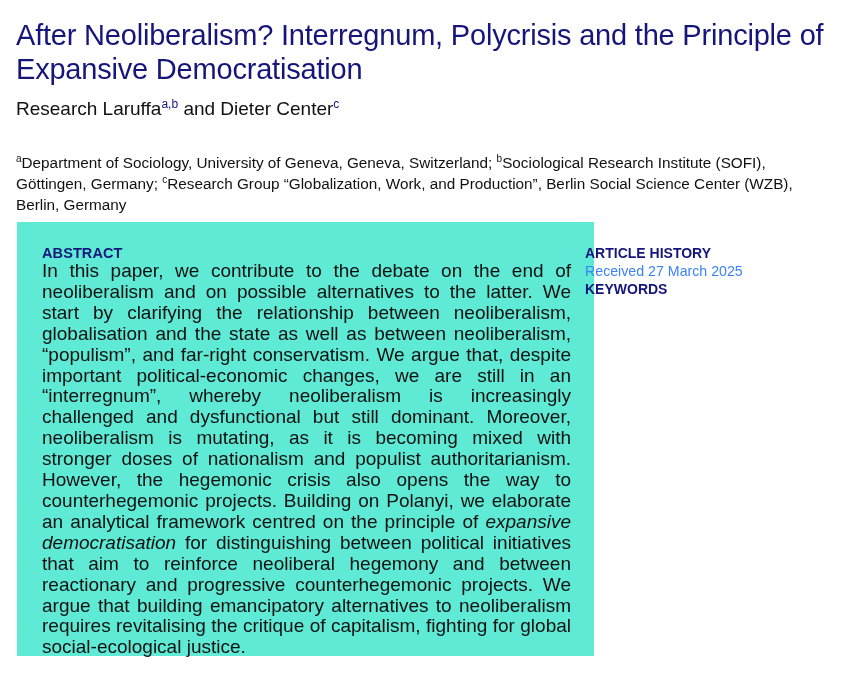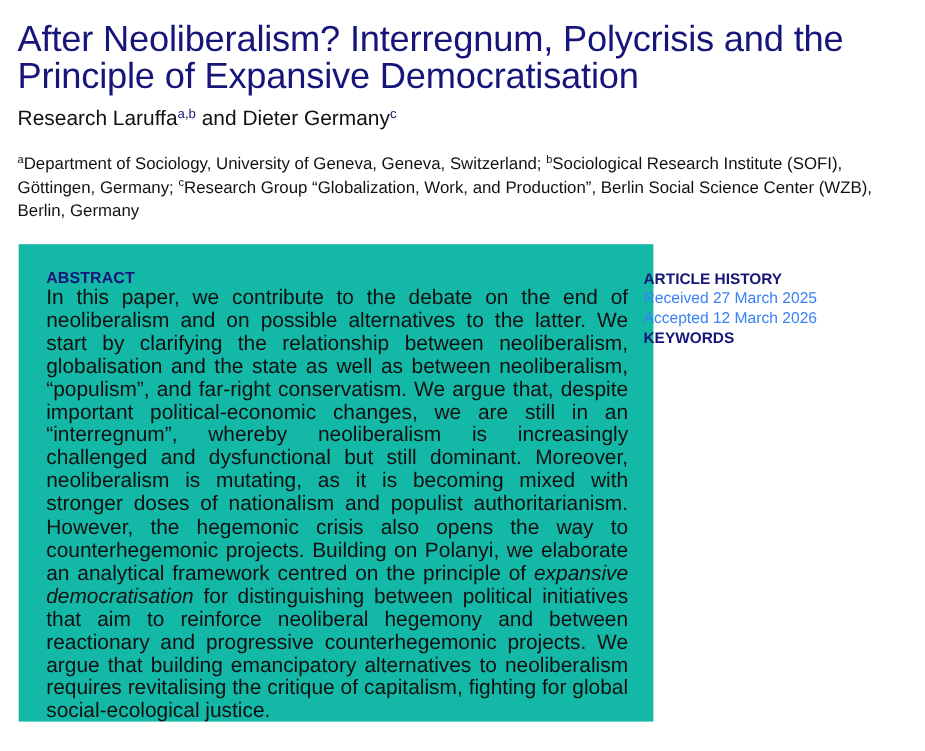--- a/index.html
+++ b/index.html
@@ -14,21 +14,21 @@
       overflow: hidden;
       font-family: "Liberation Sans", "DejaVu Sans", sans-serif;
       color: #111111;
     }
     .title {
       position: absolute;
       left: 16px;
       top: 18px;
       width: 810px;
       margin: 0;
-      font-size: 33px;
+      font-size: 29px;
       line-height: 34px;
       font-weight: normal;
       color: #15157a;
       letter-spacing: -0.2px;
       font-stretch: condensed;
     }
     .authors {
       position: absolute;
       left: 16px;
       top: 97px;
@@ -39,38 +39,38 @@
     .authors sup {
       font-size: 12px;
       color: #15157a;
       vertical-align: 7px;
       line-height: 0;
       margin-top: 18px;
     }
     .affil {
       position: absolute;
       left: 16px;
-      top: 139px;
+      top: 152px;
       width: 800px;
       font-size: 15.3px;
       line-height: 21px;
       color: #111111;
     }
     .affil sup {
       font-size: 10px;
       vertical-align: 6px;
       line-height: 0;
     }
     .abstract-box {
       position: absolute;
       left: 17px;
       top: 222px;
       width: 577px;
       height: 434px;
-      background: #14b8a6;
+      background: #5eead4;
     }
     .abstract-heading {
       position: absolute;
       left: 25px;
       top: 22px;
       font-size: 14.5px;
       font-weight: bold;
       color: #15157a;
       line-height: 18px;
       letter-spacing: 0.1px;
@@ -116,36 +116,35 @@
     }
   </style>
 </head>
 <body>
 
 <h1 class="title">After Neoliberalism? Interregnum, Polycrisis and the Principle of Expansive Democratisation</h1>
 
 <div class="authors">
   <span>Research Laruffa</span><sup>a,b</sup>
   <span>and</span>
-  <span>Dieter Germany</span><sup>c</sup>
+  <span>Dieter Center</span><sup>c</sup>
 </div>
 
 <div class="affil">
   <sup>a</sup><span>Department of Sociology, University of Geneva, Geneva, Switzerland;</span>
   <sup>b</sup><span>Sociological Research Institute (SOFI), Göttingen, Germany;</span>
   <sup>c</sup><span>Research Group “Globalization, Work, and Production”, Berlin Social Science Center (WZB), Berlin, Germany</span>
 </div>
 
 <div class="abstract-box">
   <div class="abstract-heading">ABSTRACT</div>
   <p class="abstract-text"><span>In this paper, we contribute to the debate on the end of neoliberalism and on possible alternatives to the latter. We start by clarifying the relationship between neoliberalism, globalisation and the state as well as between neoliberalism, “populism”, and far-right conservatism. We argue that, despite important political-economic changes, we are still in an “interregnum”, whereby neoliberalism is increasingly challenged and dysfunctional but still dominant. Moreover, neoliberalism is mutating, as it is becoming mixed with stronger doses of nationalism and populist authoritarianism. However, the hegemonic crisis also opens the way to counterhegemonic projects. Building on Polanyi, we elaborate an analytical framework centred on the principle of </span><em>expansive democratisation</em><span> for distinguishing between political initiatives that aim to reinforce neoliberal hegemony and between reactionary and progressive counterhegemonic projects. We argue that building emancipatory alternatives to neoliberalism requires revitalising the critique of capitalism, fighting for global social-ecological justice.</span></p>
 </div>
 
 <div class="side">
   <div class="side-group">
     <div class="side-heading">ARTICLE HISTORY</div>
     <div class="side-line">Received 27 March 2025</div>
-    <div class="side-line">Accepted 12 March 2026</div>
   </div>
   <div class="side-group">
     <div class="side-heading">KEYWORDS</div>
   </div>
 </div>
 
 </body></html>

